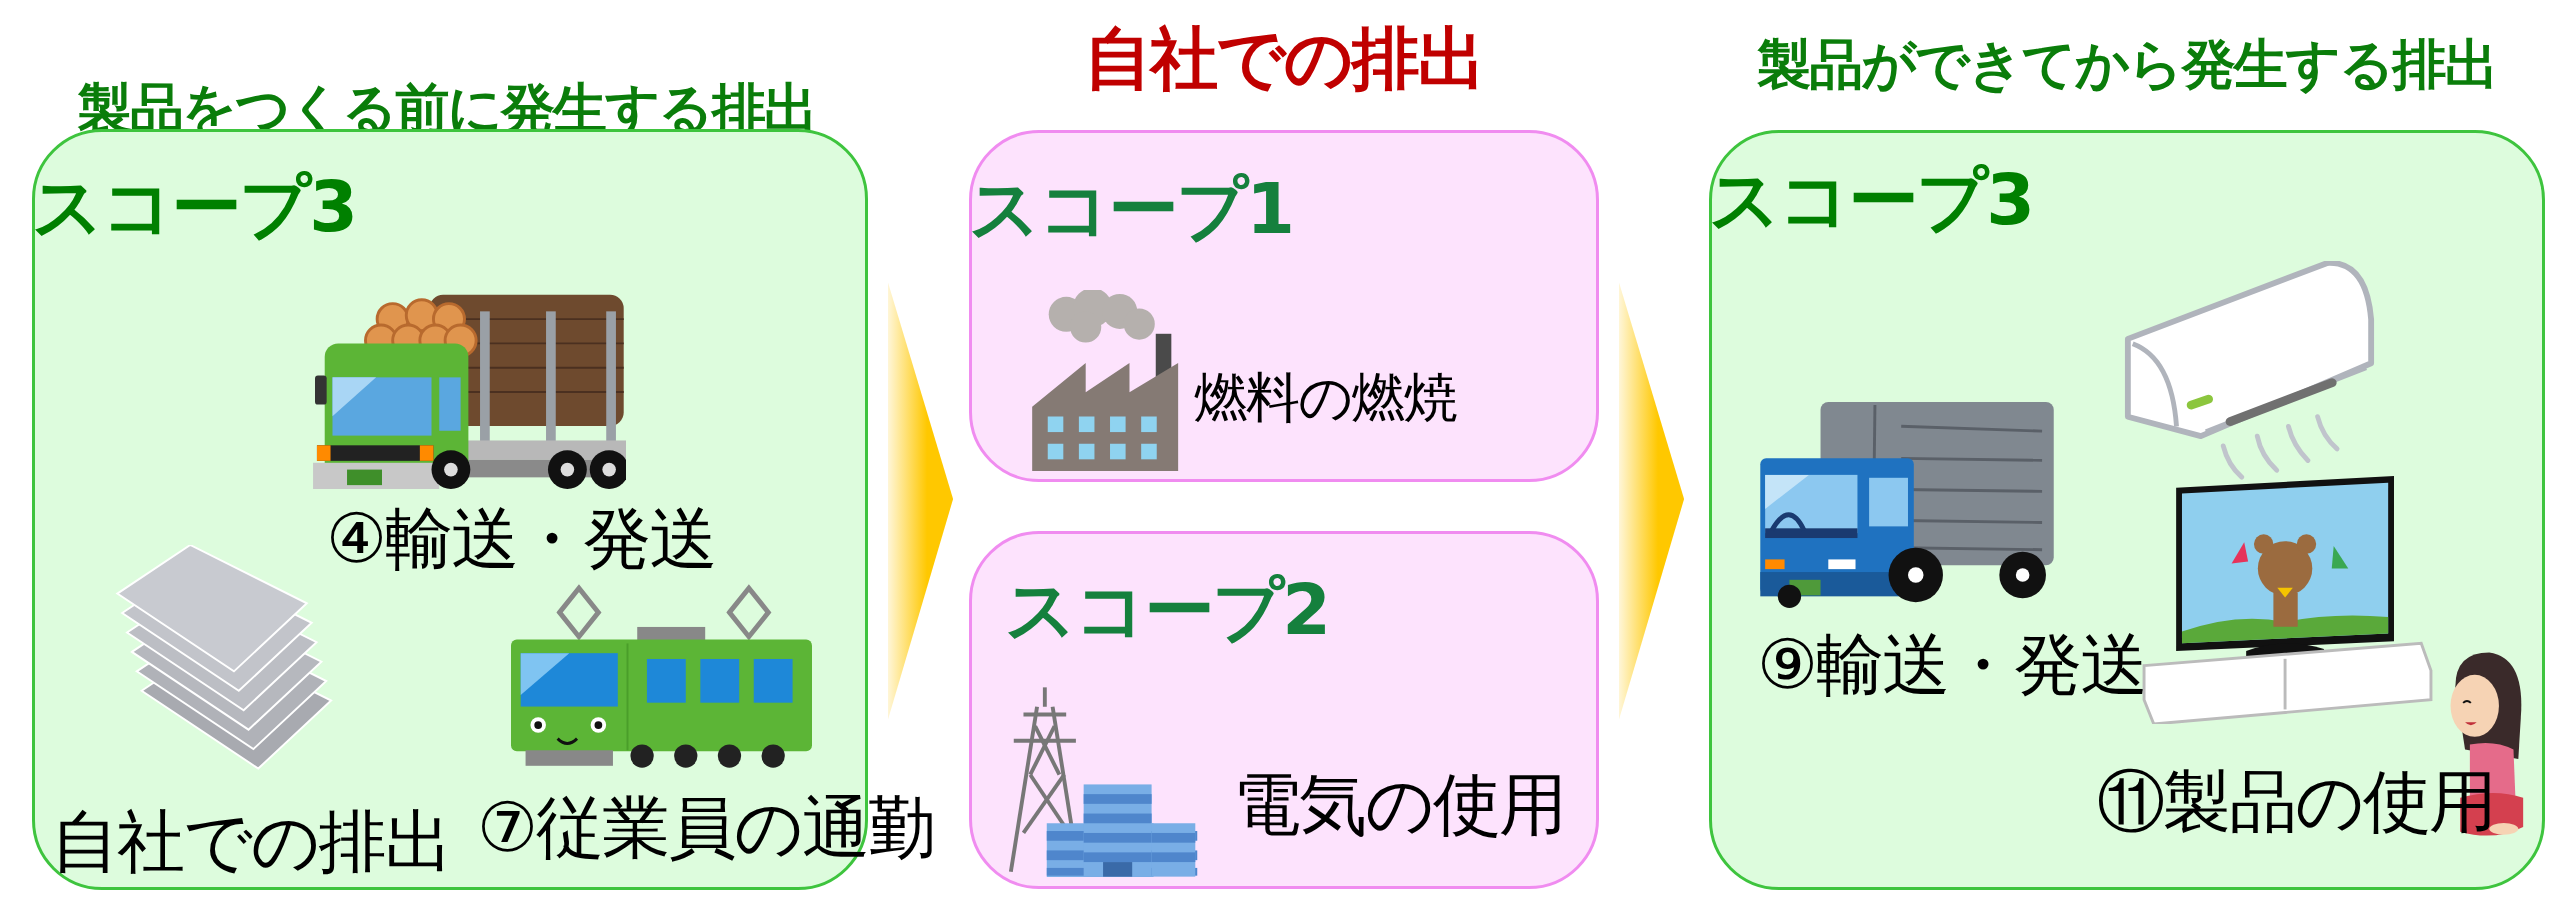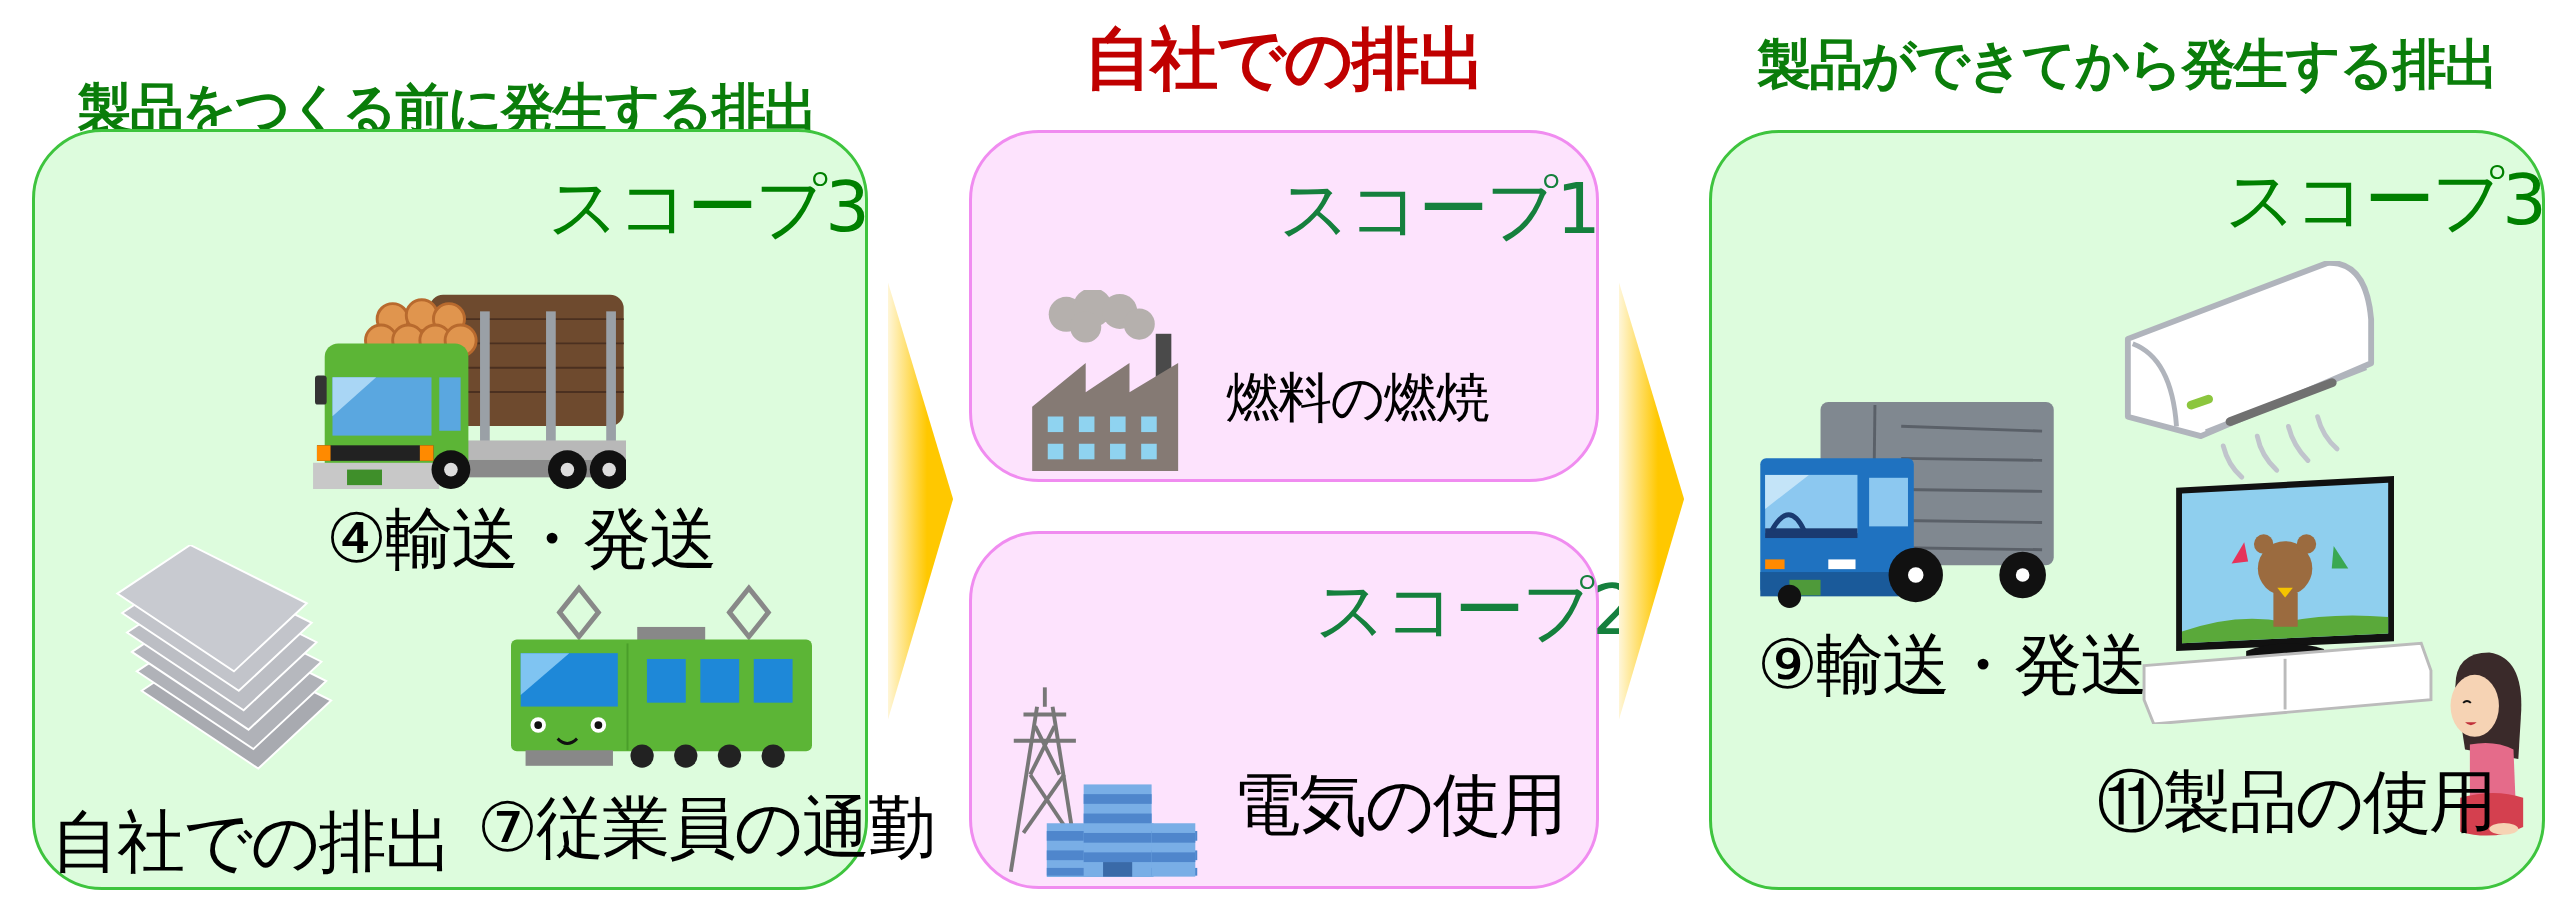--- a/index.html
+++ b/index.html
@@ -5,21 +5,21 @@
     html, body { margin: 0; padding: 0; background: #ffffff; }
     body { width: 2576px; height: 913px; position: relative; overflow: hidden;
            font-family: "DejaVu Sans", "Liberation Sans", sans-serif; }
     .abs { position: absolute; }
     .heading { position: absolute; font-weight: bold; white-space: nowrap; text-align: center; letter-spacing: -1.9px; }
     .heading.green { color: #0a7d0a; font-size: 54px; top: 29px; }
     .heading.red { color: #c00000; font-size: 68px; top: 13.6px; }
     .panel { position: absolute; box-sizing: border-box; }
     .panel.green { background: #ddfcdd; border: 3.9px solid #3ec43e; border-radius: 70px; }
     .panel.pink { background: #fde3fd; border: 3.9px solid #f08cf0; border-radius: 70px; }
-    .scope-title { position: absolute; white-space: nowrap; font-size: 70px; text-align: right; letter-spacing: -1.9px; }
+    .scope-title { position: absolute; white-space: nowrap; font-size: 70px; text-align: left; letter-spacing: -1.9px; font-weight: bold; }
     .scope-title.green { color: #008000; }
     .scope-title.red { color: #15803d; }
     .label { position: absolute; white-space: nowrap; color: #000; font-size: 68px; letter-spacing: -1.9px; }
     .arrow { position: absolute; }
     svg { display: block; }
   </style>
 </head>
 <body>
 
 <div class="heading green" style="left:29px; width:836px;margin-top:44px;">製品をつくる前に発生する排出</div>
@@ -155,21 +155,21 @@
         <rect x="48" y="130" width="16" height="16"></rect>
         <rect x="80" y="130" width="16" height="16"></rect>
         <rect x="112" y="130" width="16" height="16"></rect>
       <rect x="16" y="158" width="16" height="16"></rect>
         <rect x="48" y="158" width="16" height="16"></rect>
         <rect x="80" y="158" width="16" height="16"></rect>
         <rect x="112" y="158" width="16" height="16"></rect>
     </g>
   </svg>
 </div>
-<div class="label" style="left:1226px; top:362px; font-size:54px;">燃料の燃焼</div>
+<div class="label" style="left:1194px; top:362px; font-size:54px;">燃料の燃焼</div>
 
 <div class="panel pink" style="left:969px; top:531px; width:630px; height:358px;"></div>
 <div class="scope-title red" style="left:969px; width:630px; top:564px;margin-left:36px;">スコープ2</div>
 <div class="abs" style="left:1006px; top:687px; width:199px; height:190px;">
   <svg width="199" height="190" viewBox="0 0 205 195">
     <g stroke="#777" stroke-width="4" fill="none">
       <line x1="40" y1="0" x2="40" y2="20"></line>
       <line x1="18" y1="28" x2="62" y2="28"></line>
         <line x1="8" y1="55" x2="72" y2="55"></line>
       <line x1="32" y1="20" x2="5" y2="190"></line>

